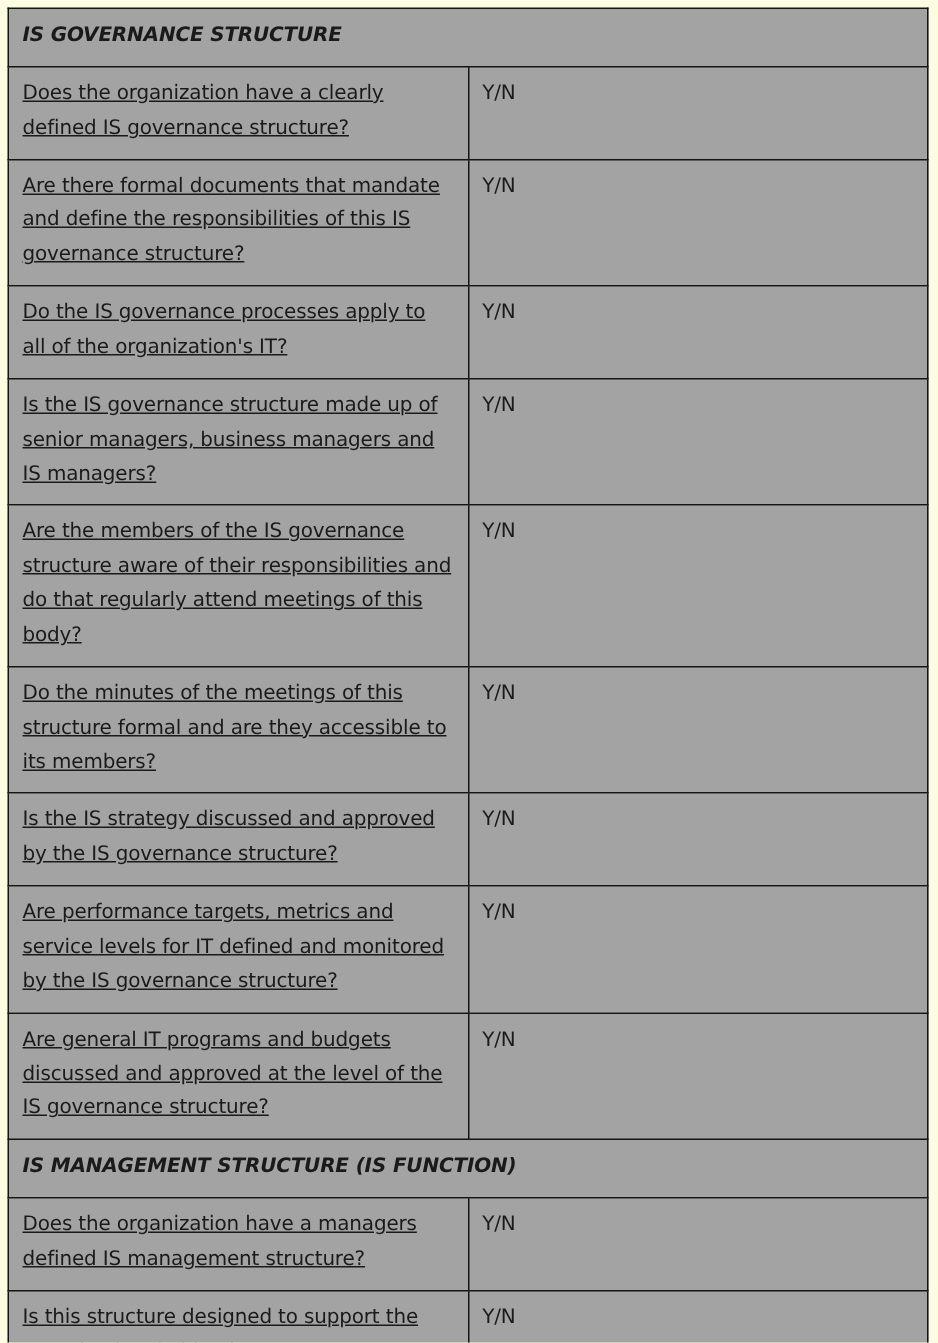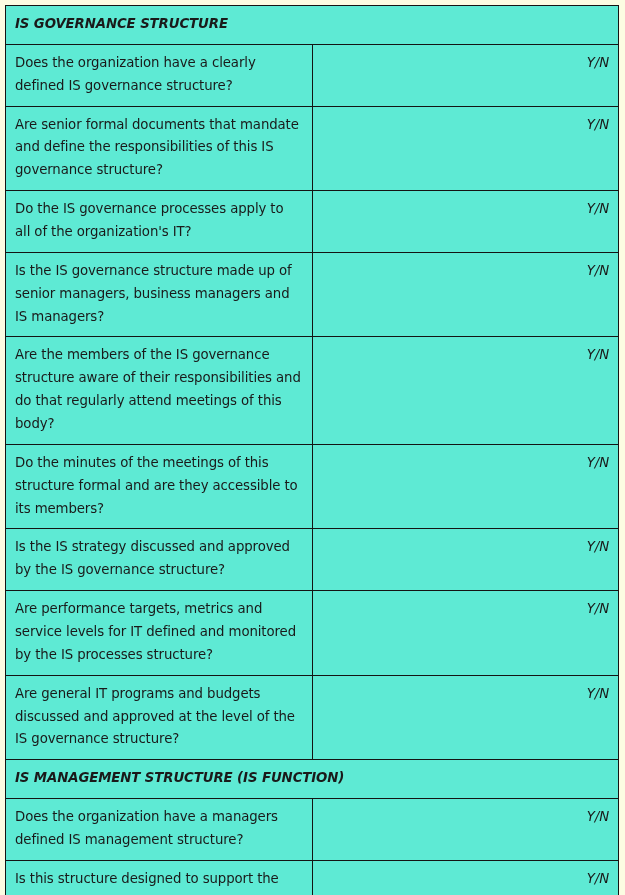--- a/index.html
+++ b/index.html
@@ -19,61 +19,61 @@
     box-sizing: border-box;
   }
   table.checklist {
     width: 614px;
     border-collapse: collapse;
     table-layout: fixed;
     background: #fcfce2;
   }
   table.checklist td {
     border: 1px solid #141414;
-    background: #5eead4;
+    background: #a3a3a3;
     vertical-align: top;
     padding: 7px 9px 8px 9px;
     font-size: 13.3px;
     line-height: 1.72;
     letter-spacing: -0.1px;
   }
   td.section-header {
     font-weight: bold;
     font-style: italic;
     font-size: 13.6px;
     letter-spacing: 0.2px;
     padding-top: 6px;
     padding-bottom: 7px;
   }
   td.question {
     width: 561px;
+    text-decoration: underline;
   }
   td.answer {
     width: 53px;
-    text-align: right;
+    text-align: left;
     padding-left: 2px;
     padding-right: 2px;
-    font-style: italic;
   }
 </style>
 </head>
 <body>
 
 <div id="checklist-wrap">
   <table class="checklist">
     <tbody>
         <tr>
           <td class="section-header" colspan="2">IS GOVERNANCE STRUCTURE</td>
         </tr>
         <tr>
           <td class="question">Does the organization have a clearly defined IS governance structure?</td>
           <td class="answer">Y/N</td>
         </tr>
         <tr>
-          <td class="question">Are senior formal documents that mandate and define the responsibilities of this IS governance structure?</td>
+          <td class="question">Are there formal documents that mandate and define the responsibilities of this IS governance structure?</td>
           <td class="answer">Y/N</td>
         </tr>
         <tr>
           <td class="question">Do the IS governance processes apply to all of the organization's IT?</td>
           <td class="answer">Y/N</td>
         </tr>
         <tr>
           <td class="question">Is the IS governance structure made up of senior managers, business managers and IS managers?</td>
           <td class="answer">Y/N</td>
         </tr>
@@ -83,21 +83,21 @@
         </tr>
         <tr>
           <td class="question">Do the minutes of the meetings of this structure formal and are they accessible to its members?</td>
           <td class="answer">Y/N</td>
         </tr>
         <tr>
           <td class="question">Is the IS strategy discussed and approved by the IS governance structure?</td>
           <td class="answer">Y/N</td>
         </tr>
         <tr>
-          <td class="question">Are performance targets, metrics and service levels for IT defined and monitored by the IS processes structure?</td>
+          <td class="question">Are performance targets, metrics and service levels for IT defined and monitored by the IS governance structure?</td>
           <td class="answer">Y/N</td>
         </tr>
         <tr>
           <td class="question">Are general IT programs and budgets discussed and approved at the level of the IS governance structure?</td>
           <td class="answer">Y/N</td>
         </tr>
         <tr>
           <td class="section-header" colspan="2">IS MANAGEMENT STRUCTURE (IS FUNCTION)</td>
         </tr>
         <tr>

